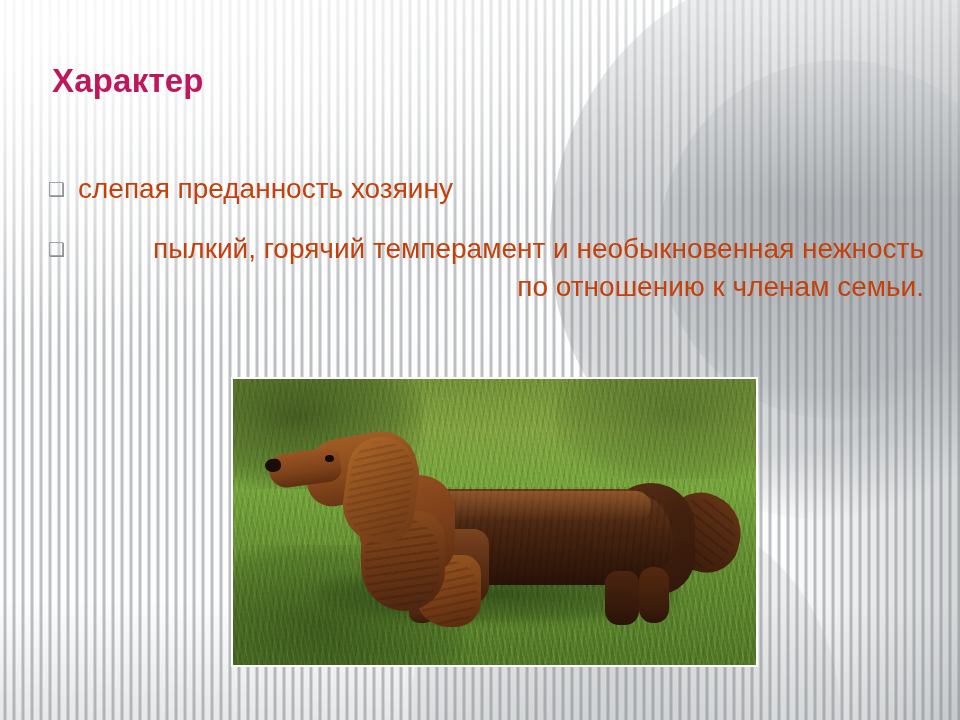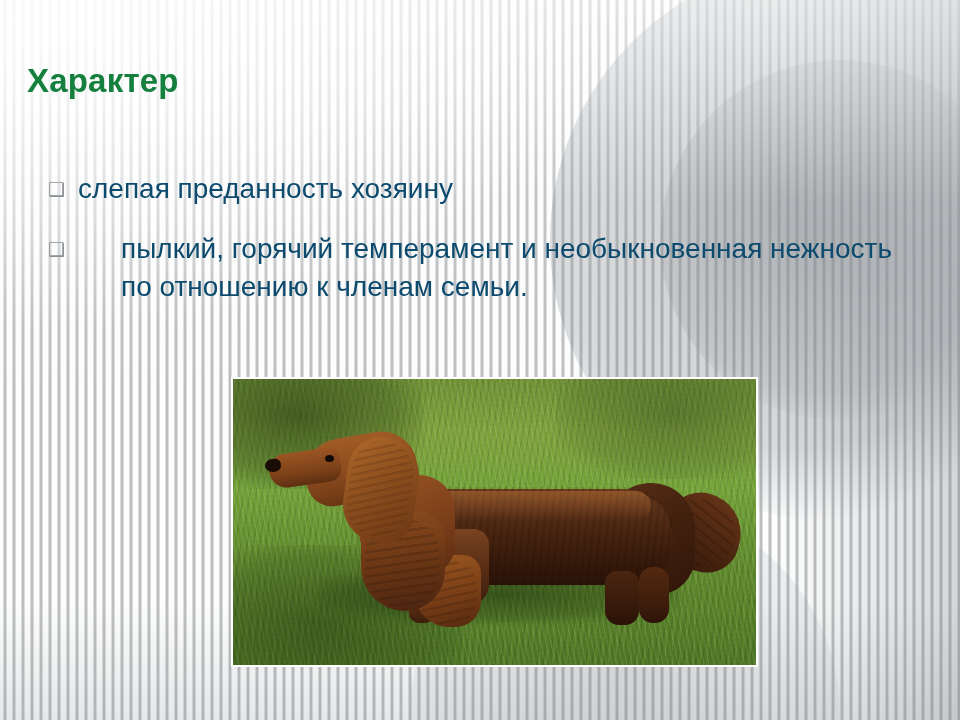--- a/index.html
+++ b/index.html
@@ -83,25 +83,25 @@
     pointer-events: none;
   }
 
   .content {
     position: absolute;
     inset: 0;
   }
 
   .slide-title {
     position: absolute;
-    left: 27px;
+    left: 52px;
     top: 62px;
     font-size: 33px;
     font-weight: bold;
-    color: #15803d;
+    color: #be185d;
     letter-spacing: 0.2px;
   }
 
   .bullets {
     position: absolute;
     left: 44px;
     top: 170px;
     width: 880px;
   }
   .bullet-row {
@@ -115,22 +115,23 @@
     color: #8b8f93;
     font-size: 19px;
     line-height: 38px;
     text-align: left;
     padding-left: 4px;
     font-family: "DejaVu Sans", sans-serif;
   }
   .bullet-text {
     font-size: 28px;
     line-height: 38px;
-    color: #0c4a6e;
+    color: #c2410c;
     max-width: 840px;
+    text-align: right;
   }
   .bullet-row.wide .bullet-text {
     max-width: 830px;
     margin-left: 43px;
   }
 
   
   .photo-frame {
     position: absolute;
     left: 231px;

